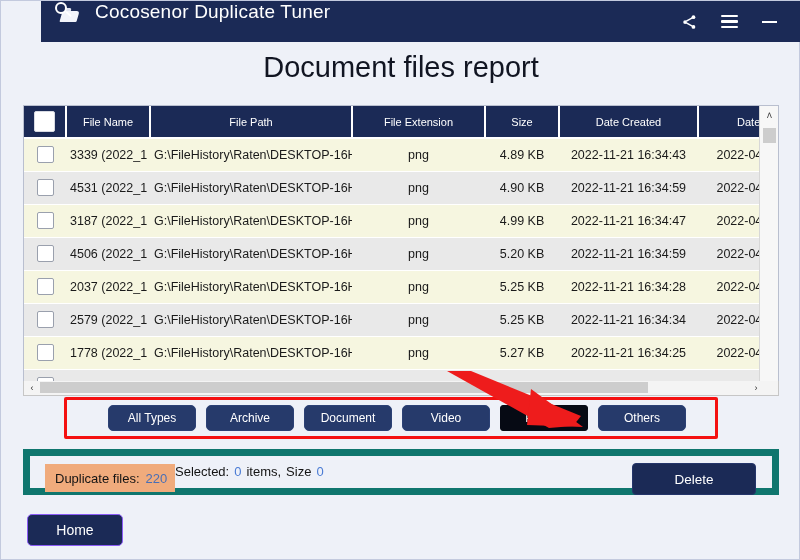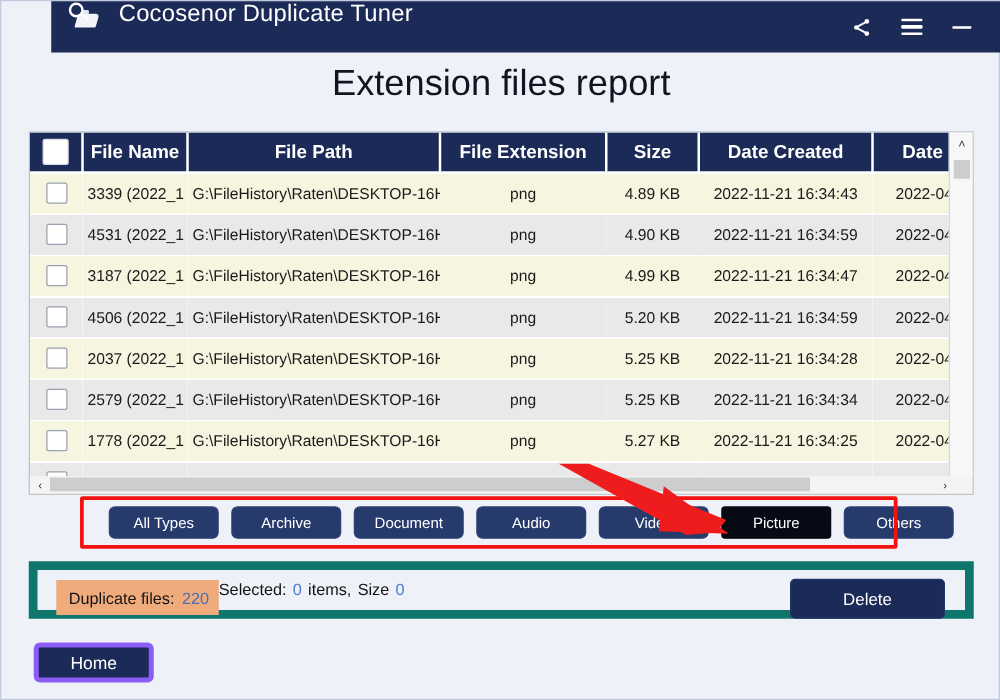--- a/index.html
+++ b/index.html
@@ -112,22 +112,22 @@
   }
   table.files {
     border-collapse: collapse;
     table-layout: fixed;
     width: 762px;
     font-size: 12.5px;
   }
   table.files thead th {
     background: #1b2a56;
     color: #ffffff;
-    font-size: 15px;
-    font-weight: bold;
+    font-size: 11px;
+    font-weight: normal;
     height: 32px;
     border-right: 2px solid #ffffff;
     border-bottom: 2px solid #ffffff;
     text-align: center;
     padding: 0 2px;
     white-space: nowrap;
   }
   table.files thead th.cb-col { border-right: 2px solid #ffffff; }
   table.files tbody td {
     height: 33px;
@@ -206,25 +206,25 @@
   }
 
   
   .filter-outline {
     position: absolute; left: 63px; top: 396px;
     width: 654px; height: 42px;
     border: 3px solid #f41111;
     border-radius: 2px;
   }
   .filter-bar {
-    position: absolute; left: 6px; top: 396px;
+    position: absolute; left: 18px; top: 396px;
     width: 756px; height: 42px;
     background: #eef1f8;
     display: flex; align-items: center;
-    justify-content: flex-end;
+    justify-content: center;
     gap: 10px;
   }
   .fbtn {
     width: 88px; height: 26px;
     background: #263a6b;
     color: #ffffff;
     font-size: 12px;
     border: 1px solid #2c4175;
     border-radius: 5px;
     display: flex; align-items: center; justify-content: center;
@@ -281,21 +281,21 @@
     cursor: pointer;
   }
 
   
   .home-btn {
     position: absolute; left: 26px; top: 513px;
     width: 96px; height: 32px;
     background: #1b2a56;
     color: #ffffff;
     font-size: 14px;
-    border: 4px solid #8b5cf6;
+    border: 1px solid #8b5cf6;
     border-radius: 5px;
     display: flex; align-items: center; justify-content: center;
     cursor: pointer;
   }
 </style>
 </head>
 <body>
 
 <div id="app">
 
@@ -326,21 +326,21 @@
       </div>
       <div class="win-btn min">
         <div class="ic-min"></div>
       </div>
       <div class="win-btn close">
         <div class="ic-close"></div>
       </div>
     </div>
   </div>
 
-  <div class="page-title">Extension files report</div>
+  <div class="page-title">Document files report</div>
 
   <div class="table-panel">
     <div class="table-clip">
       <table class="files">
         <colgroup>
           <col class="cb-col">
             <col class="c-name">
             <col class="c-path">
             <col class="c-ext">
           <col class="c-size">
@@ -446,21 +446,20 @@
   <div class="hscroll">
     <div class="harrow left">‹</div>
     <div class="hthumb"></div>
     <div class="harrow right">›</div>
   </div>
 
   <div class="filter-bar" id="filter-bar">
       <div class="fbtn">All Types</div>
       <div class="fbtn">Archive</div>
       <div class="fbtn">Document</div>
-      <div class="fbtn">Audio</div>
       <div class="fbtn">Video</div>
       <div class="fbtn active">Picture</div>
       <div class="fbtn">Others</div>
     </div>
   <div class="filter-outline"></div>
 
   <svg class="arrow-annot" viewBox="0 0 160 60">
     <polygon points="16,2 40,2 150,47 142,57 118,59" fill="#ee1c1c"></polygon>
     <polygon points="100,20 152,58 96,56" fill="#ee1c1c"></polygon>
   </svg>

